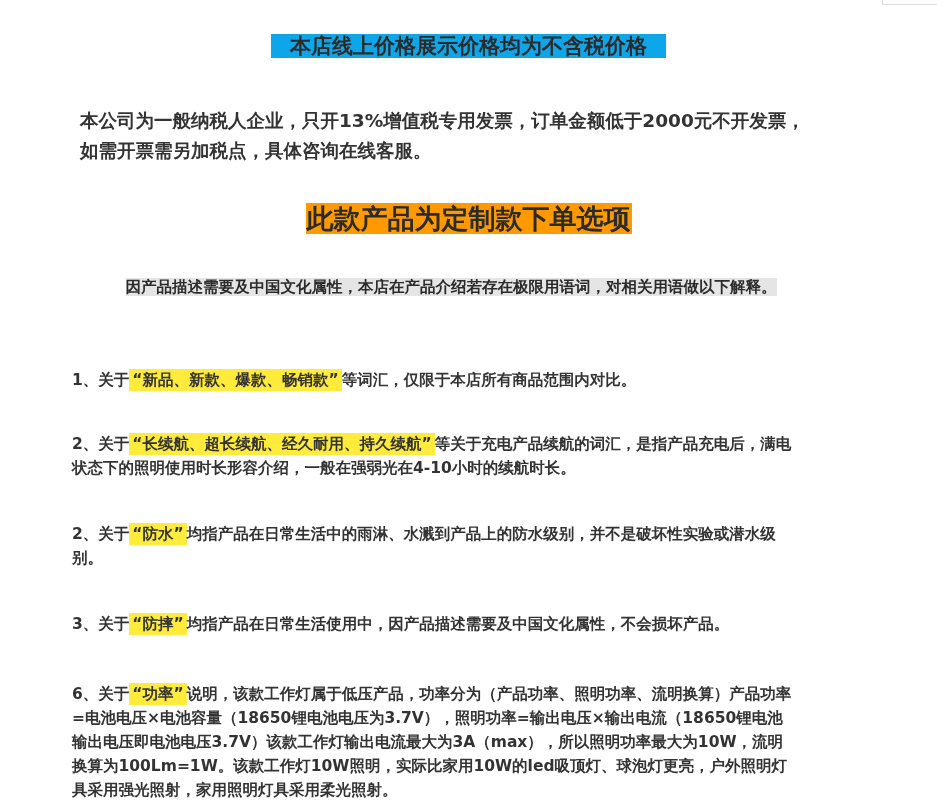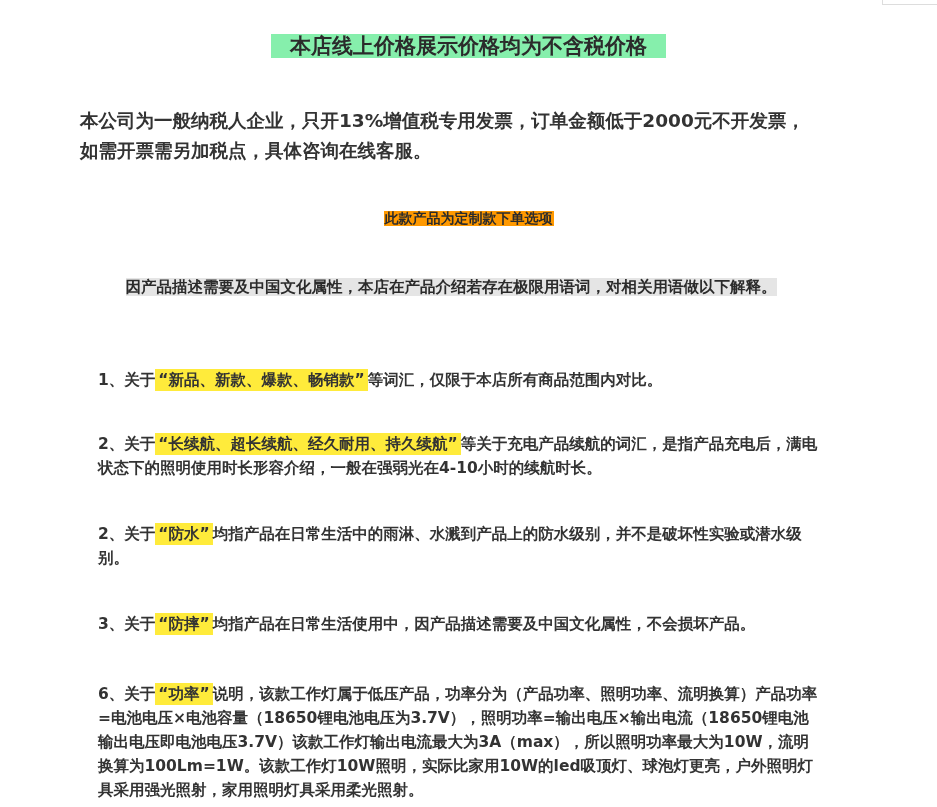--- a/index.html
+++ b/index.html
@@ -1,29 +1,29 @@
 <!DOCTYPE html>
 <html><head>
 <meta charset="utf-8">
 <style>
   html, body { margin: 0; padding: 0; background: #ffffff; }
   body { width: 937px; height: 807px; position: relative; overflow: hidden;
          font-family: "DejaVu Sans", "Liberation Sans", sans-serif; color: #333333; }
   .corner-frame { position: absolute; left: 882px; top: -2px; width: 70px; height: 6px;
                   border: 1px solid #dddddd; border-top: none; }
   .h1 { position: absolute; left: 0; width: 937px; text-align: center; top: 31px; }
-  .h1 span { background: #86efac; font-weight: bold; font-size: 21px; line-height: 30px; color: #2b2b2b; padding: 0 19px; }
+  .h1 span { background: #0ea5e9; font-weight: bold; font-size: 21px; line-height: 30px; color: #2b2b2b; padding: 0 19px; }
   .tax { position: absolute; left: 80px; width: 740px; top: 106px; text-align: left;
          font-weight: bold; font-size: 18.5px; line-height: 30px; color: #333333; }
   .h2 { position: absolute; left: 0; width: 937px; text-align: center; top: 203px; }
-  .h2 span { background: #ff9900; font-weight: bold; font-size: 14px; line-height: 31px; color: #2b2b2b; padding: 0 1px; font-family: Liberation Serif, serif; }
+  .h2 span { background: #ff9900; font-weight: bold; font-size: 27px; line-height: 31px; color: #2b2b2b; padding: 0 1px; }
   .notice { position: absolute; left: 92px; width: 718px; top: 275px; text-align: center;
             font-weight: bold; font-size: 15.5px; line-height: 24px; color: #2b2b2b; }
   .notice span { background: #e5e5e5; }
-  .item { position: absolute; left: 98px; width: 720px; font-weight: bold; font-size: 15.5px;
+  .item { position: absolute; left: 72px; width: 720px; font-weight: bold; font-size: 15.5px;
           line-height: 24px; color: #333333; }
   .hl { background: #ffeb3b; padding: 2px 3px; }
 </style>
 </head>
 <body>
 
 <div class="corner-frame"></div>
 
 <div class="h1">
   <span>本店线上价格展示价格均为不含税价格</span>

